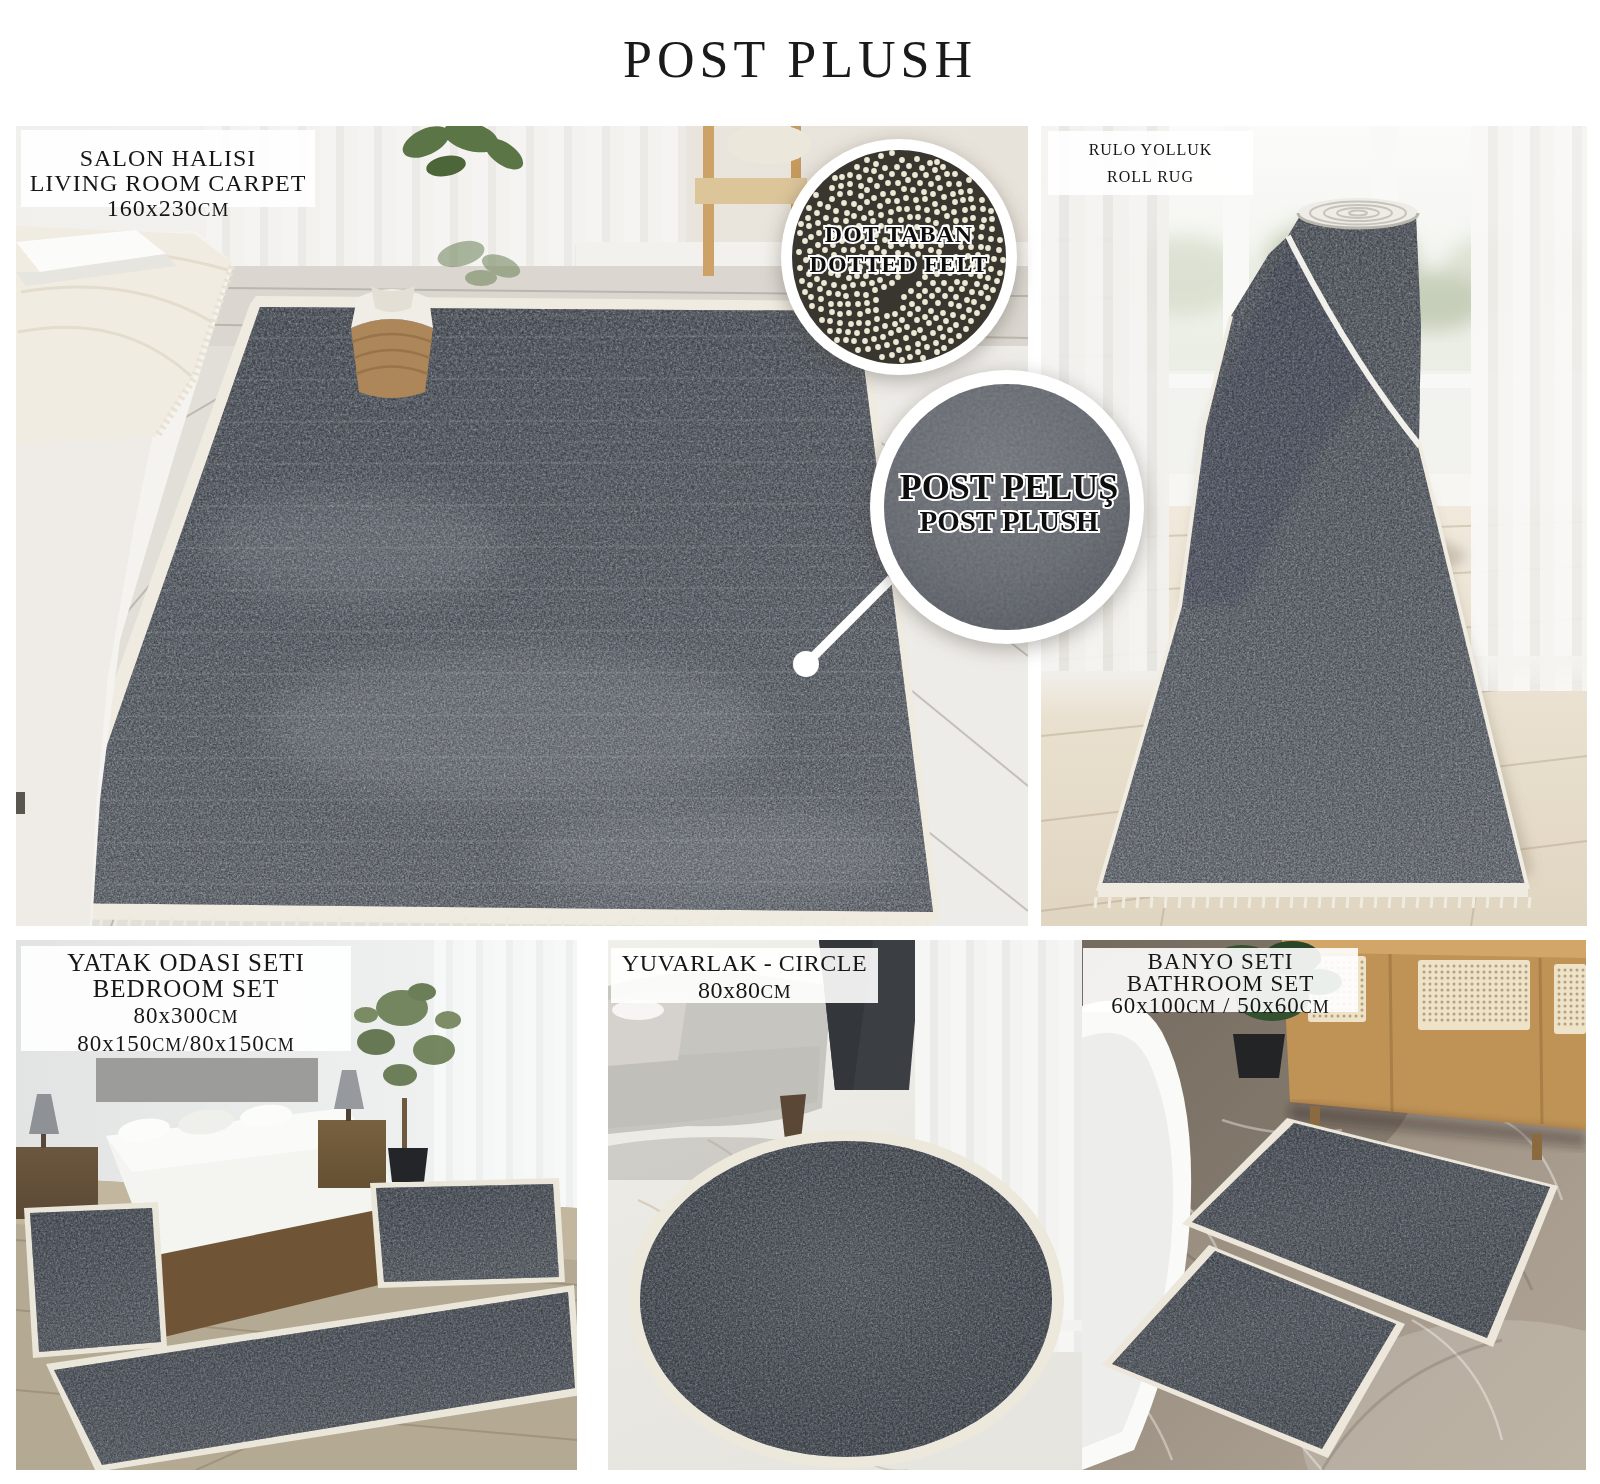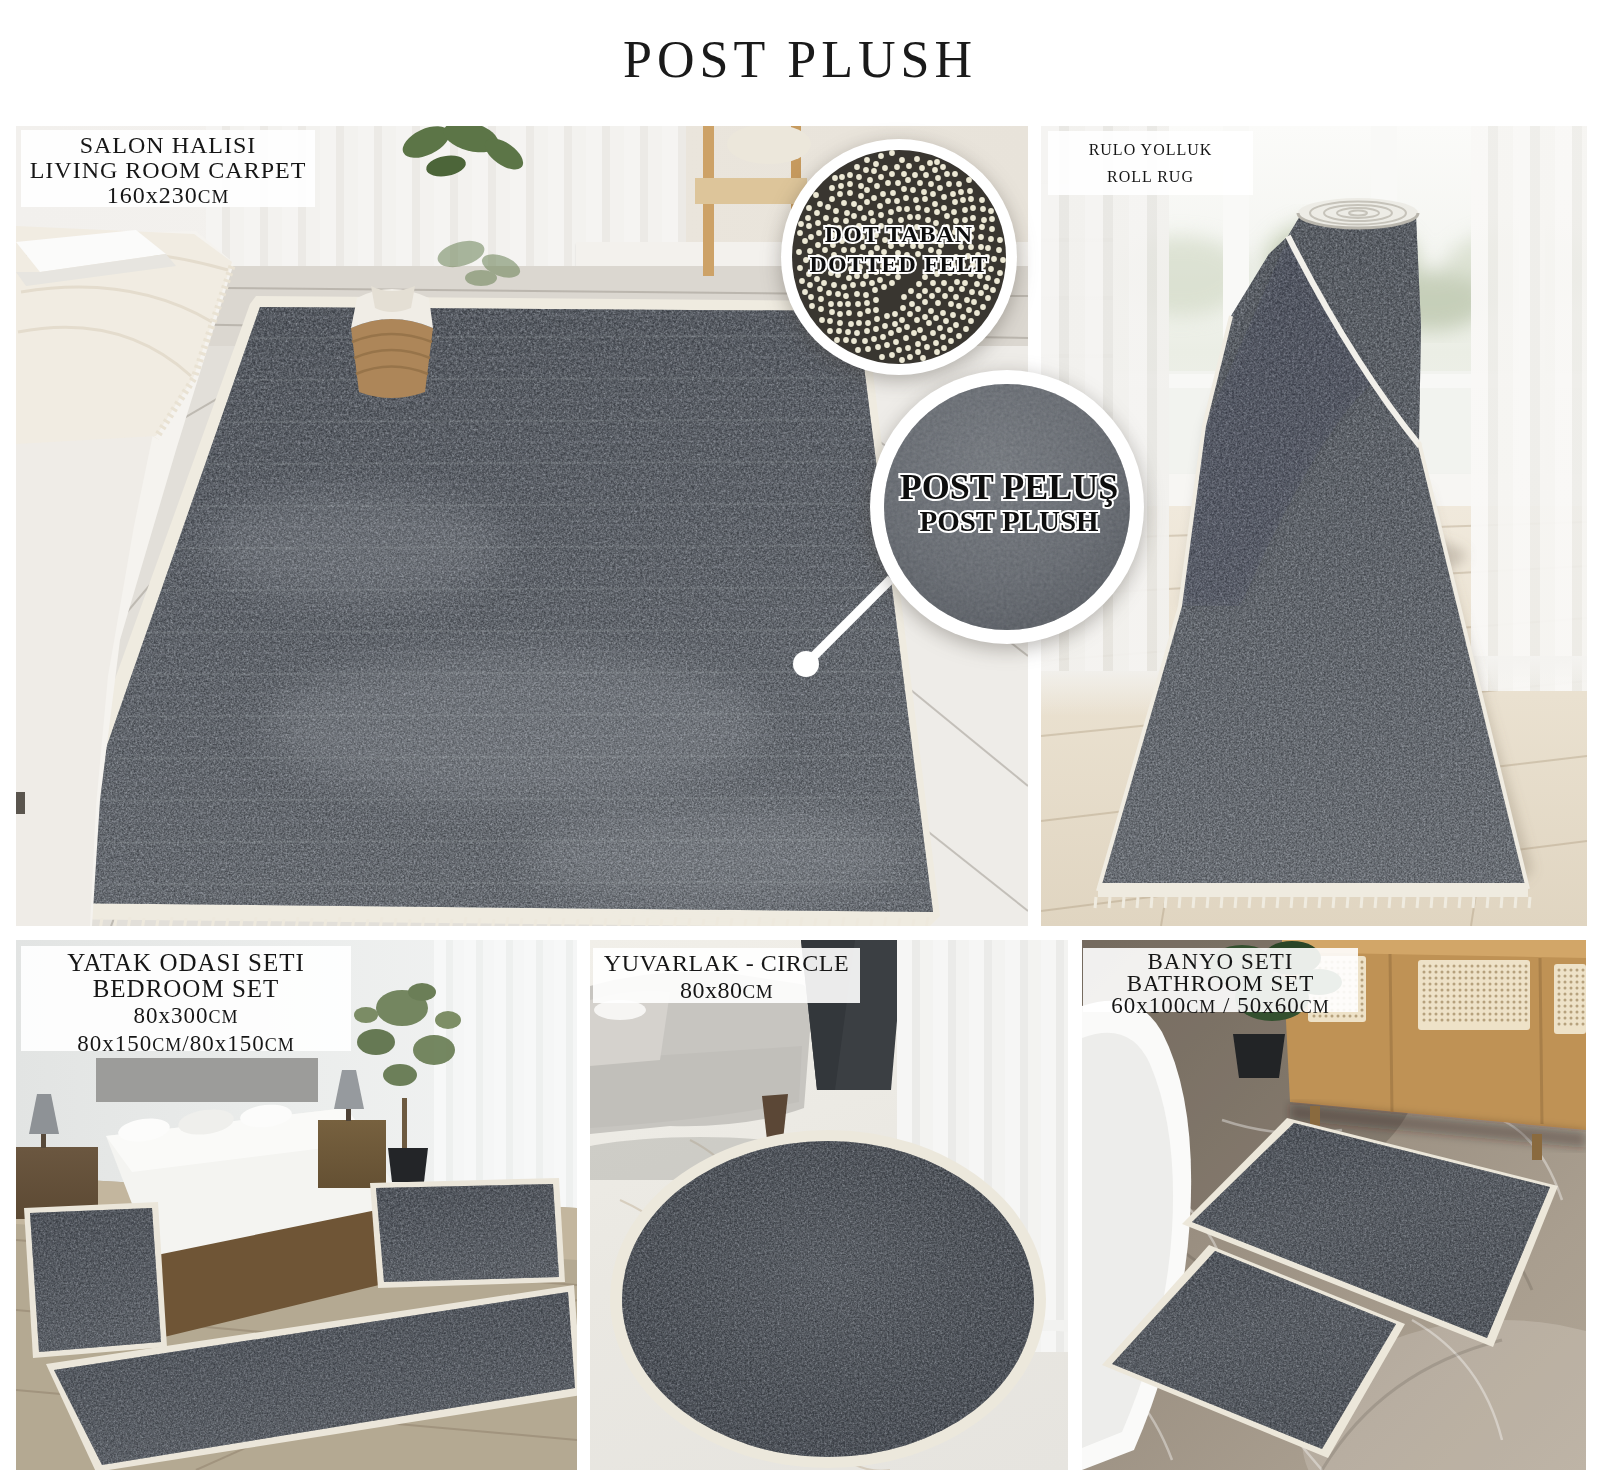--- a/index.html
+++ b/index.html
@@ -208,21 +208,21 @@
       <path d="M10,62 Q50,44 92,62 L84,126 Q50,138 18,126 Z" fill="#ad8659"></path>
       <g stroke="#97744a" stroke-width="2.5" fill="none">
         <path d="M11,76 Q50,60 91,76"></path>
         <path d="M13,92 Q50,76 89,92"></path>
         <path d="M15,108 Q50,93 87,108"></path>
       </g>
       <path d="M16,32 Q50,14 88,32 L92,62 Q50,44 10,62 Z" fill="#f0ede6"></path>
       <path d="M30,20 Q50,30 74,20 L70,42 Q50,50 34,42 Z" fill="#e4dfd4"></path>
     </svg>
 
-<div class="label" style="left:5px;top:4px;width:294px;height:77px;font-size:24px;line-height:25px;padding-top:3px;letter-spacing:1px">SALON HALISI<br>LIVING ROOM CARPET<br>160x230<span style="font-size:19px">CM</span></div>
+<div class="label" style="left:5px;top:4px;width:294px;height:77px;font-size:24px;line-height:25px;padding-top:16px;letter-spacing:1px">SALON HALISI<br>LIVING ROOM CARPET<br>160x230<span style="font-size:19px">CM</span></div>
 </div>
 
 <div class="panel" style="left:1041px;top:126px;width:546px;height:800px;background:#f5f4f1">
 
 <div class="abs" style="left:60px;top:0;width:486px;height:348px;background:linear-gradient(180deg,#fbfbf9 0%,#f4f5f1 40%,#ebeee5 65%,#f1f2ee 100%)"></div>
 
 <svg class="abs" style="left:60px;top:0" width="486" height="348">
       <defs>
         <filter id="gblur">
           <feGaussianBlur stdDeviation="10"></feGaussianBlur>
@@ -425,21 +425,21 @@
       <polygon points="14,273 136,268 145,402 23,412" fill="url(#cg3)" filter="url(#plush3)"></polygon>
       <polygon points="354,243 543,238 549,342 362,348" fill="#ebe6da"></polygon>
       <polygon points="360,248 537,244 543,337 368,342" fill="url(#cg3)" filter="url(#plush3)"></polygon>
       <polygon points="30,424 558,345 566,455 80,532" fill="#ebe6da"></polygon>
       <polygon points="38,430 552,352 559,448 86,525" fill="url(#cg3)" filter="url(#plush3)"></polygon>
     </svg>
 
 <div class="label" style="left:5px;top:6px;width:330px;height:105px;font-size:25px;line-height:26px;padding-top:4px;letter-spacing:1px">YATAK ODASI SETI<br>BEDROOM SET<br><span style="font-size:23px">80x300<span style="font-size:18px">CM</span><br>80x150<span style="font-size:18px">CM</span>/80x150<span style="font-size:18px">CM</span></span></div>
 </div>
 
-<div class="panel" style="left:590px;top:940px;width:478px;height:530px;background:#f97316">
+<div class="panel" style="left:608px;top:940px;width:478px;height:530px;background:#f97316">
 
 <div class="abs" style="left:0;top:0;width:478px;height:530px;background:linear-gradient(160deg,#f1efe9 0%,#eae8e2 50%,#e6e4df 100%)"></div>
 <svg class="abs" style="left:0;top:0" width="478" height="530">
       <g stroke="rgba(185,165,135,0.4)" stroke-width="2" fill="none">
         <path d="M30,260 Q120,300 180,420 T300,530"></path>
         <path d="M330,300 Q400,340 420,430"></path>
         <path d="M100,200 Q160,230 170,300"></path>
       </g>
     </svg>
 

